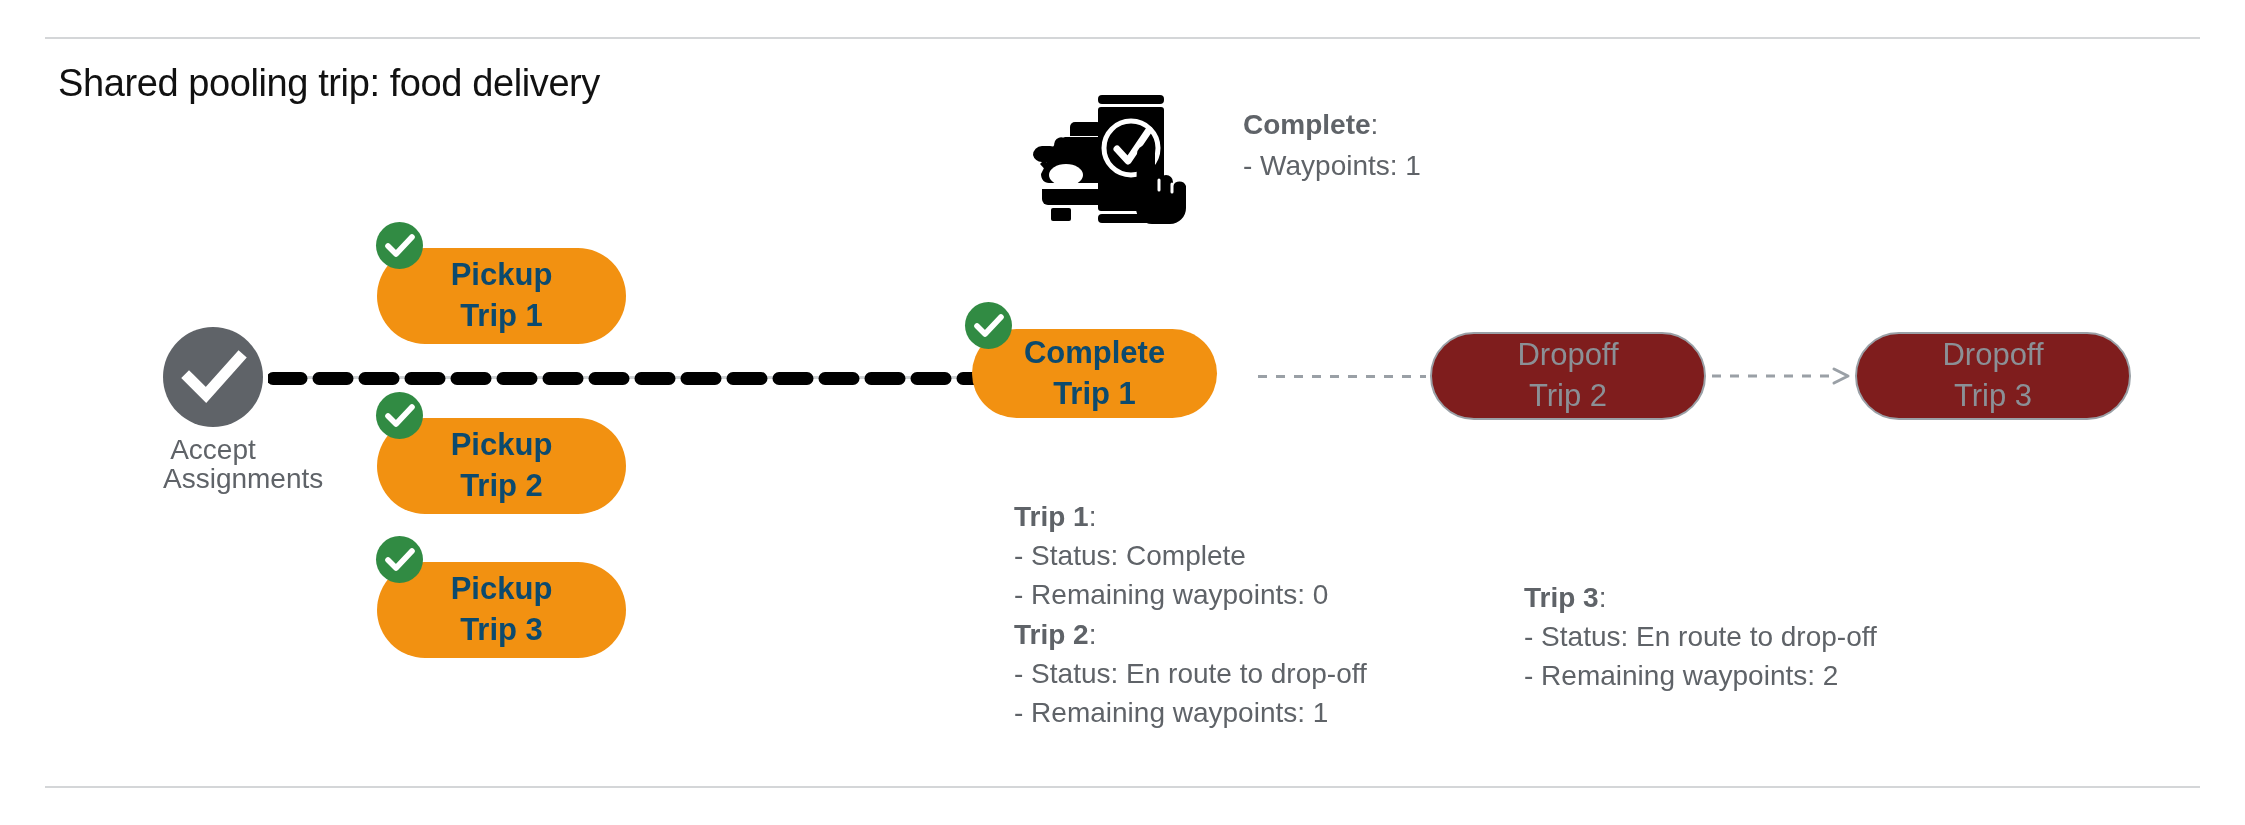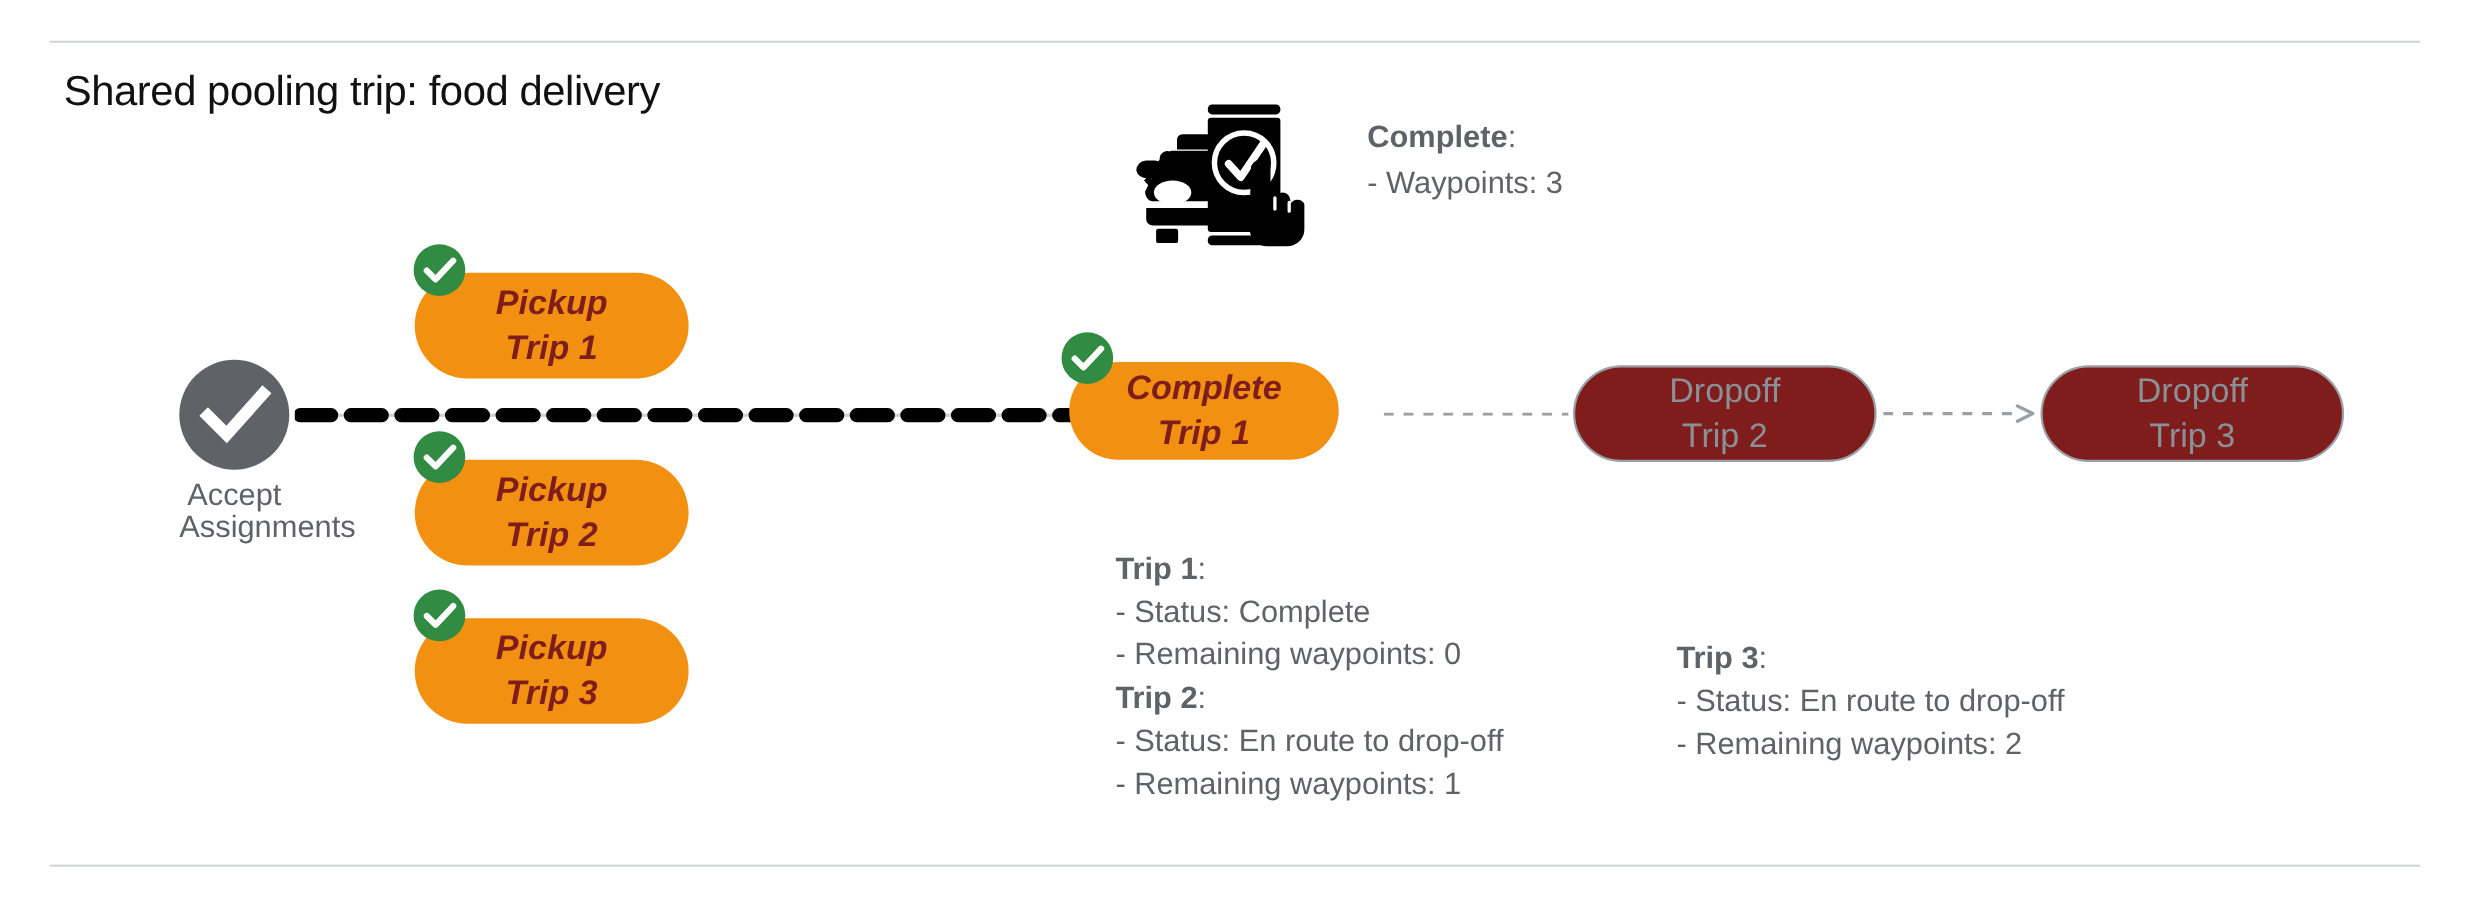--- a/index.html
+++ b/index.html
@@ -112,23 +112,22 @@
   }
   .pill-line {
     font-size: 31px;
     line-height: 1.32;
     white-space: nowrap;
   }
   .pill.filled {
     background: #F29111;
   }
   .pill.filled .pill-line {
-    color: #7f1d1d;
+    color: #0c4a6e;
     font-weight: bold;
-    font-style: italic;
   }
   .pill.outline {
     background: #7f1d1d;
     border: 2.5px solid #9aa0a6;
   }
   .pill.outline .pill-line {
     color: #8b9096;
     font-weight: normal;
   }
 
@@ -323,21 +322,21 @@
 
         <path d="M106 70 a9 9 0 0 1 18 0 v28 h4 a7 7 0 0 1 14 0 v4 a7 7 0 0 1 13 0 v22
                  a16 16 0 0 1 -16 16 h-18 a16 16 0 0 1 -16 -16 z"></path>
         <path d="M128 96 v10 M141 100 v8" stroke="#ffffff" stroke-width="3" stroke-linecap="round"></path>
       </g>
     </svg>
   </div>
 
   <div class="vehicle-caption">
     <div><span class="strong">Complete</span><span>:</span></div>
-    <div>- Waypoints: 3</div>
+    <div>- Waypoints: 1</div>
   </div>
 
   <div class="info-block" id="info-left">
     <div><span class="strong">Trip 1</span><span>:</span></div>
     <div>- Status:  Complete</div>
     <div>- Remaining waypoints: 0</div>
     <div><span class="strong">Trip 2</span><span>:</span></div>
     <div>- Status:  En route to drop-off</div>
     <div>- Remaining waypoints: 1</div>
   </div>

